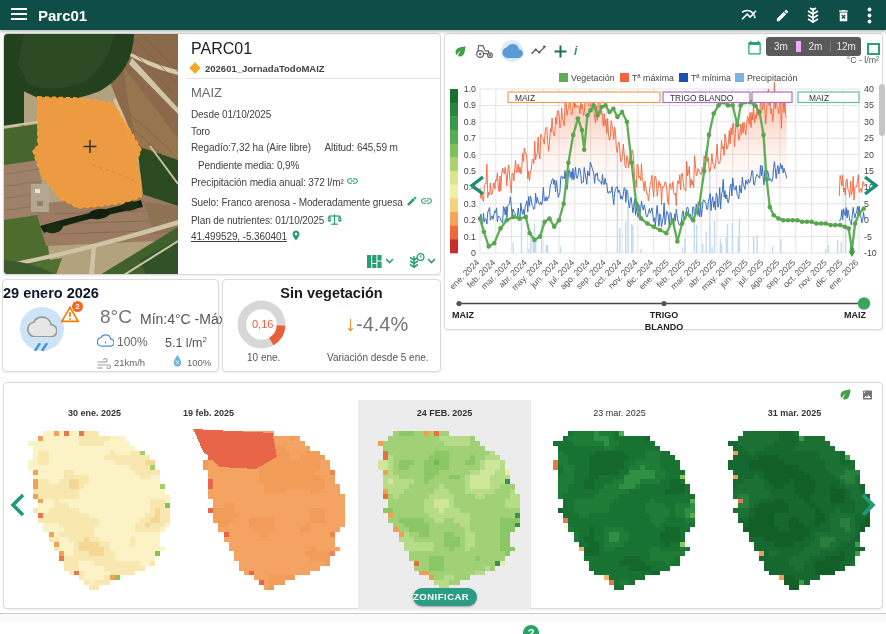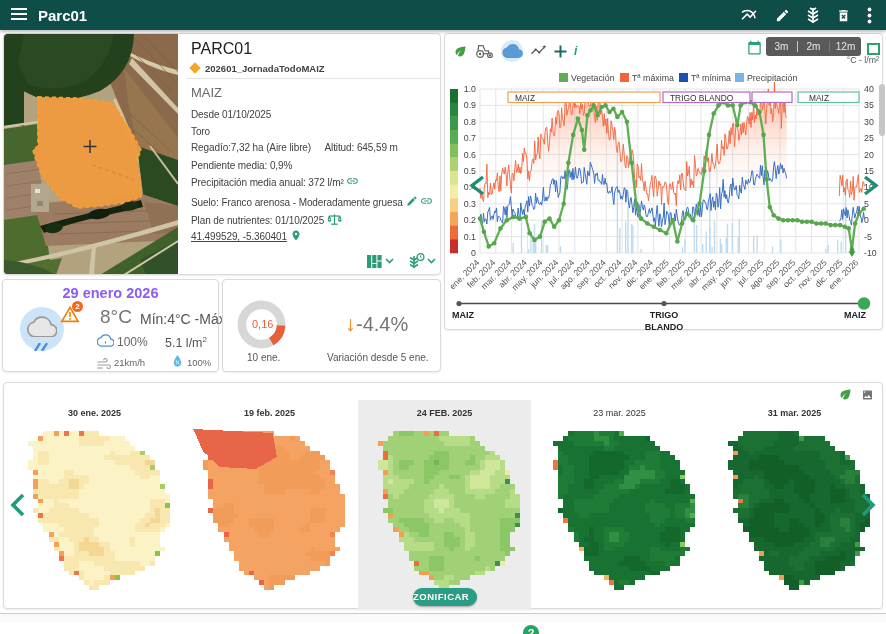--- a/index.html
+++ b/index.html
@@ -105,21 +105,21 @@
 <path d="M88 131 L103 136 L117 141 L130 146" fill="none" stroke="#e08a2f" stroke-width="1.4" stroke-dasharray="4,3"></path>
 <path d="M86 106 v13 M79.5 112.5 h13" stroke="#333" stroke-width="1.5" fill="none"></path>
 </svg></div>
       <div class="abs" style="left:187px;top:6px;font-size:16px;color:#212121">PARC01</div>
       <div class="abs" style="left:187px;top:29px;font-size:9.5px;font-weight:bold;color:#424242;white-space:nowrap"><span style="display:inline-block;width:8px;height:8px;background:#f5a623;transform:rotate(45deg);margin-right:6px"></span>202601_JornadaTodoMAIZ</div>
       <div class="abs" style="left:182px;top:44px;width:254px;border-top:1px solid #e4e4e4"></div>
       <div class="abs" style="left:187px;top:51px;font-size:13px;color:#6a6a6a">MAIZ</div>
       <div class="il" style="left:187px;top:75px">Desde 01/10/2025</div>
       <div class="il" style="left:187px;top:92px">Toro</div>
       <div class="il" style="left:187px;top:108px">Regadío:7,32 ha (Aire libre) &nbsp;&nbsp;&nbsp;&nbsp;Altitud: 645,59 m</div>
-      <div class="il" style="left:187px;top:126px">Pendiente media: 0,9%</div>
+      <div class="il" style="left:194px;top:126px">Pendiente media: 0,9%</div>
       <div class="il" style="left:187px;top:143px">Precipitación media anual: 372 l/m² <svg width="13" height="8" viewBox="0 0 24 12" fill="#2a9d74" style="vertical-align:1px">
           <path d="M3.9 6c0-1.71 1.39-3.1 3.1-3.1h4V1H7C4.24 1 2 3.24 2 6s2.24 5 5 5h4V9.1H7C5.29 9.1 3.9 7.71 3.9 6zM8 7h8V5H8v2zm9-6h-4v1.9h4c1.71 0 3.1 1.39 3.1 3.1s-1.39 3.1-3.1 3.1h-4V11h4c2.76 0 5-2.24 5-5s-2.24-5-5-5z"></path>
         </svg></div>
       <div class="il" style="left:187px;top:161px">Suelo: Franco arenosa - Moderadamente gruesa <svg width="12" height="12" viewBox="0 0 24 24" fill="#2a9d74" style="vertical-align:-1px">
           <path d="M3 17.25V21h3.75L17.81 9.94l-3.75-3.75L3 17.25zM20.71 7.04c.39-.39.39-1.02 0-1.41l-2.34-2.34a.9959.9959 0 0 0-1.41 0l-1.83 1.83 3.75 3.75 1.83-1.83z"></path>
         </svg> <svg width="13" height="8" viewBox="0 0 24 12" fill="#2a9d74" style="vertical-align:1px">
           <path d="M3.9 6c0-1.71 1.39-3.1 3.1-3.1h4V1H7C4.24 1 2 3.24 2 6s2.24 5 5 5h4V9.1H7C5.29 9.1 3.9 7.71 3.9 6zM8 7h8V5H8v2zm9-6h-4v1.9h4c1.71 0 3.1 1.39 3.1 3.1s-1.39 3.1-3.1 3.1h-4V11h4c2.76 0 5-2.24 5-5s-2.24-5-5-5z"></path>
         </svg></div>
       <div class="il" style="left:187px;top:179px">Plan de nutrientes: 01/10/2025 <svg width="15" height="13" viewBox="0 0 16 13" style="vertical-align:-2px">
           <g stroke="#2a9d74" stroke-width="1.3" fill="none">
@@ -154,21 +154,21 @@
           </g>
           <circle cx="12.5" cy="4" r="3.4" fill="#fff" stroke="#2a9d74" stroke-width="1.3"></circle>
           <path d="M12.5 2.3 v1.8 l1.2 0.8" stroke="#2a9d74" stroke-width="1" fill="none"></path>
         </svg>
         <svg width="9" height="6" viewBox="0 0 9 6">
           <path d="M1 1 L4.5 4.5 L8 1" fill="none" stroke="#2a9d74" stroke-width="1.6"></path>
         </svg>
       </div>
     </div>
     <div class="card" style="left:2px;top:279px;width:217px;height:93px">
-      <div style="text-align:center;font-size:14.5px;font-weight:bold;color:#8b5cf6;margin-top:5px">29 enero 2026</div>
+      <div style="font-size:14.5px;font-weight:bold;color:#0f172a;margin-top:5px">29 enero 2026</div>
       <div class="abs" style="left:17px;top:27px;width:44px;height:44px;border-radius:50%;background:#cde3f7"></div>
       <div class="abs" style="left:24px;top:36px"><svg width="30" height="21" viewBox="0 0 24 17">
           <path d="M19.35 6.54A7.49 7.49 0 0 0 12 1 7.48 7.48 0 0 0 5.35 5.04 5.994 5.994 0 0 0 .5 10.9c0 3.31 2.69 6 6 6h12.5c2.76 0 5-2.24 5-5 0-2.64-2.05-4.78-4.65-4.96z" fill="#e6e6e6" stroke="#9a9a9a" stroke-width="1.4"></path>
         </svg></div>
       <div class="abs" style="left:31px;top:57px"><svg width="16" height="8" viewBox="0 0 16 8">
           <g stroke="#4a90d9" stroke-width="2.4">
             <line x1="1" y1="8" x2="6" y2="0"></line>
             <line x1="8" y1="8" x2="13" y2="0"></line>
           </g>
         </svg></div>
@@ -196,20 +196,21 @@
       <div class="abs" style="left:111px;top:77px;font-size:9.5px;color:#666">21km/h</div>
       <div class="abs" style="left:169px;top:74px"><svg width="11" height="14" viewBox="0 0 24 30">
           <path d="M12 2 C12 2 4 12.5 4 19 a8 8 0 0 0 16 0 C20 12.5 12 2 12 2z" fill="#64b5e6"></path>
           <path d="M9 22 L15 14" stroke="#fff" stroke-width="1.6"></path>
           <circle cx="9.5" cy="15.5" r="1.5" fill="#fff"></circle>
           <circle cx="14.5" cy="20.5" r="1.5" fill="#fff"></circle>
         </svg></div>
       <div class="abs" style="left:184px;top:77px;font-size:9.5px;color:#666">100%</div>
     </div>
     <div class="card" style="left:222px;top:279px;width:219px;height:93px">
+      <div style="text-align:center;font-size:14.5px;font-weight:bold;color:#1a1a1a;margin-top:5px">Sin vegetación</div>
       <div class="abs" style="left:0;top:0"><svg width="219" height="93" viewBox="0 0 219 93">
           <circle cx="38.5" cy="44.5" r="19.6" fill="none" stroke="#d7d7d7" stroke-width="8.6"></circle>
           <path d="M58.1 45.5 A19.6 19.6 0 0 1 48.3 61.5" fill="none" stroke="#e8603a" stroke-width="8.6"></path>
           <text x="29" y="48" font-size="11" fill="#e8603a">0,16</text>
         </svg></div>
       <div class="abs" style="left:24px;top:72px;font-size:10px;color:#555">10 ene.</div>
       <div class="abs" style="left:122px;top:32px;font-size:21px;color:#f5821f;font-weight:bold">↓</div>
       <div class="abs" style="left:133px;top:33px;font-size:20px;color:#757575">-4.4%</div>
       <div class="abs" style="left:104px;top:72px;font-size:10px;color:#555">Variación desde 5 ene.</div>
     </div>
@@ -252,21 +253,21 @@
       </div>
       <div class="abs" style="left:302px;top:6px"><svg width="15" height="15" viewBox="0 0 24 24" fill="#27a377">
           <path d="M20 3h-1V1h-2v2H7V1H5v2H4c-1.1 0-2 .9-2 2v16c0 1.1.9 2 2 2h16c1.1 0 2-.9 2-2V5c0-1.1-.9-2-2-2zm0 18H4V8h16v13z"></path>
           <g fill="#fff">
             <circle cx="8" cy="14" r="1.3"></circle>
             <circle cx="12" cy="14" r="1.3"></circle>
             <circle cx="16" cy="14" r="1.3"></circle>
           </g>
         </svg></div>
       <div class="abs" style="left:321px;top:3px;width:95px;height:19px;background:#5a5a5a;border-radius:3px;display:flex;color:#e8e8e8;font-size:10px;text-align:center;align-items:center">
-        <span style="flex:1;border-right:1px solid #f0abfc">3m</span>
+        <span style="flex:1;border-right:5px solid #f0abfc">3m</span>
         <span style="flex:1;border-right:1px solid #777">2m</span>
         <span style="flex:1">12m</span>
       </div>
       <div class="abs" style="left:422px;top:7px"><svg width="13" height="12" viewBox="0 0 13 12">
           <rect x="1" y="1" width="11" height="10" fill="none" stroke="#27a36b" stroke-width="2"></rect>
         </svg></div>
       <div class="abs" style="left:0;top:0"><svg width="439" height="297" viewBox="0 0 439 297" font-family="Liberation Sans, sans-serif">
           <g stroke="#e4e4e4" stroke-width="1">
             <line x1="35" y1="55" x2="35" y2="219"></line>
             <line x1="50.8" y1="55" x2="50.8" y2="219"></line>
@@ -572,21 +573,21 @@
       <div class="abs" style="left:4px;top:25px;width:173px;text-align:center;font-size:9px;font-weight:bold;color:#333">30 ene. 2025</div>
       <div class="abs" style="left:9px;top:34px"><svg width="163" height="178" viewBox="0 0 154 178" preserveAspectRatio="none" shape-rendering="crispEdges">
           <path d="M28.8 14.4h9.6v4.8h-9.6zM43.2 14.4h4.8v4.8h-4.8zM52.8 14.4h9.6v4.8h-9.6zM28.8 19.2h33.6v4.8h-33.6zM91.2 19.2h14.4v4.8h-14.4zM14.4 24h48v4.8h-48zM86.4 24h24v4.8h-24zM19.2 28.8h96v4.8h-96zM19.2 33.6h4.8v4.8h-4.8zM33.6 33.6h57.6v4.8h-57.6zM96 33.6h14.4v4.8h-14.4zM19.2 38.4h4.8v4.8h-4.8zM33.6 38.4h52.8v4.8h-52.8zM14.4 43.2h9.6v4.8h-9.6zM33.6 43.2h62.4v4.8h-62.4zM14.4 48h96v4.8h-96zM24 52.8h24v4.8h-24zM57.6 52.8h57.6v4.8h-57.6zM19.2 57.6h28.8v4.8h-28.8zM72 57.6h48v4.8h-48zM129.6 57.6h9.6v4.8h-9.6zM33.6 62.4h9.6v4.8h-9.6zM72 62.4h67.2v4.8h-67.2zM67.2 67.2h72v4.8h-72zM62.4 72h81.6v4.8h-81.6zM62.4 76.8h86.4v4.8h-86.4zM28.8 81.6h9.6v4.8h-9.6zM43.2 81.6h86.4v4.8h-86.4zM144 81.6h4.8v4.8h-4.8zM24 86.4h14.4v4.8h-14.4zM52.8 86.4h76.8v4.8h-76.8zM24 91.2h9.6v4.8h-9.6zM62.4 91.2h67.2v4.8h-67.2zM72 96h52.8v4.8h-52.8zM81.6 100.8h38.4v4.8h-38.4zM28.8 105.6h14.4v4.8h-14.4zM81.6 105.6h33.6v4.8h-33.6zM144 105.6h4.8v4.8h-4.8zM28.8 110.4h19.2v4.8h-19.2zM76.8 110.4h38.4v4.8h-38.4zM139.2 110.4h4.8v4.8h-4.8zM38.4 115.2h4.8v4.8h-4.8zM76.8 115.2h62.4v4.8h-62.4zM43.2 120h9.6v4.8h-9.6zM81.6 120h28.8v4.8h-28.8zM115.2 120h24v4.8h-24zM43.2 124.8h14.4v4.8h-14.4zM91.2 124.8h19.2v4.8h-19.2zM115.2 124.8h24v4.8h-24zM43.2 129.6h14.4v4.8h-14.4zM91.2 129.6h52.8v4.8h-52.8zM48 134.4h9.6v4.8h-9.6zM96 134.4h38.4v4.8h-38.4zM96 139.2h38.4v4.8h-38.4zM62.4 144h14.4v4.8h-14.4zM120 144h9.6v4.8h-9.6zM62.4 148.8h24v4.8h-24zM67.2 153.6h24v4.8h-24zM67.2 158.4h19.2v4.8h-19.2zM72 163.2h4.8v4.8h-4.8z" fill="#fbf3c6"></path>
           <path d="M38.4 14.4h4.8v4.8h-4.8zM24 19.2h4.8v4.8h-4.8zM19.2 52.8h4.8v4.8h-4.8zM19.2 62.4h4.8v4.8h-4.8zM19.2 67.2h4.8v4.8h-4.8zM19.2 76.8h4.8v4.8h-4.8zM24 81.6h4.8v4.8h-4.8zM33.6 115.2h4.8v4.8h-4.8zM38.4 124.8h4.8v4.8h-4.8zM43.2 134.4h4.8v4.8h-4.8zM91.2 158.4h4.8v4.8h-4.8z" fill="#f2a156"></path>
           <path d="M48 14.4h4.8v4.8h-4.8zM62.4 14.4h4.8v4.8h-4.8zM24 96h4.8v4.8h-4.8zM43.2 139.2h4.8v4.8h-4.8zM57.6 153.6h4.8v4.8h-4.8z" fill="#ee744a"></path>
           <path d="M67.2 14.4h14.4v4.8h-14.4zM62.4 19.2h28.8v4.8h-28.8zM62.4 24h24v4.8h-24zM24 33.6h9.6v4.8h-9.6zM91.2 33.6h4.8v4.8h-4.8zM110.4 33.6h9.6v4.8h-9.6zM24 38.4h9.6v4.8h-9.6zM86.4 38.4h43.2v4.8h-43.2zM24 43.2h9.6v4.8h-9.6zM96 43.2h28.8v4.8h-28.8zM110.4 48h19.2v4.8h-19.2zM48 52.8h9.6v4.8h-9.6zM115.2 52.8h24v4.8h-24zM48 57.6h24v4.8h-24zM120 57.6h9.6v4.8h-9.6zM24 62.4h9.6v4.8h-9.6zM43.2 62.4h9.6v4.8h-9.6zM62.4 62.4h9.6v4.8h-9.6zM24 67.2h28.8v4.8h-28.8zM62.4 67.2h4.8v4.8h-4.8zM19.2 72h43.2v4.8h-43.2zM24 76.8h38.4v4.8h-38.4zM38.4 81.6h4.8v4.8h-4.8zM129.6 81.6h14.4v4.8h-14.4zM38.4 86.4h14.4v4.8h-14.4zM129.6 86.4h14.4v4.8h-14.4zM19.2 91.2h4.8v4.8h-4.8zM33.6 91.2h28.8v4.8h-28.8zM129.6 91.2h4.8v4.8h-4.8zM139.2 91.2h9.6v4.8h-9.6zM28.8 96h43.2v4.8h-43.2zM124.8 96h9.6v4.8h-9.6zM139.2 96h9.6v4.8h-9.6zM24 100.8h57.6v4.8h-57.6zM120 100.8h9.6v4.8h-9.6zM139.2 100.8h9.6v4.8h-9.6zM43.2 105.6h38.4v4.8h-38.4zM115.2 105.6h9.6v4.8h-9.6zM129.6 105.6h14.4v4.8h-14.4zM48 110.4h28.8v4.8h-28.8zM115.2 110.4h24v4.8h-24zM43.2 115.2h33.6v4.8h-33.6zM33.6 120h9.6v4.8h-9.6zM52.8 120h14.4v4.8h-14.4zM72 120h9.6v4.8h-9.6zM110.4 120h4.8v4.8h-4.8zM57.6 124.8h4.8v4.8h-4.8zM81.6 124.8h9.6v4.8h-9.6zM110.4 124.8h4.8v4.8h-4.8zM38.4 129.6h4.8v4.8h-4.8zM57.6 129.6h4.8v4.8h-4.8zM86.4 129.6h4.8v4.8h-4.8zM57.6 134.4h14.4v4.8h-14.4zM86.4 134.4h9.6v4.8h-9.6zM48 139.2h48v4.8h-48zM48 144h14.4v4.8h-14.4zM76.8 144h43.2v4.8h-43.2zM129.6 144h4.8v4.8h-4.8zM48 148.8h14.4v4.8h-14.4zM86.4 148.8h38.4v4.8h-38.4zM52.8 153.6h4.8v4.8h-4.8zM62.4 153.6h4.8v4.8h-4.8zM91.2 153.6h24v4.8h-24zM62.4 158.4h4.8v4.8h-4.8zM86.4 158.4h4.8v4.8h-4.8zM67.2 163.2h4.8v4.8h-4.8zM76.8 163.2h14.4v4.8h-14.4zM72 168h9.6v4.8h-9.6z" fill="#f8e7ae"></path>
           <path d="M120 33.6h4.8v4.8h-4.8zM129.6 48h4.8v4.8h-4.8zM139.2 67.2h4.8v4.8h-4.8z" fill="#a4ce66"></path>
           <path d="M124.8 43.2h9.6v4.8h-9.6zM52.8 62.4h9.6v4.8h-9.6zM52.8 67.2h9.6v4.8h-9.6zM134.4 91.2h4.8v4.8h-4.8zM134.4 96h4.8v4.8h-4.8zM129.6 100.8h9.6v4.8h-9.6zM124.8 105.6h4.8v4.8h-4.8zM67.2 120h4.8v4.8h-4.8zM62.4 124.8h19.2v4.8h-19.2zM62.4 129.6h24v4.8h-24zM72 134.4h14.4v4.8h-14.4z" fill="#f5d795"></path>
           <path d="M144 86.4h4.8v4.8h-4.8zM134.4 134.4h4.8v4.8h-4.8zM96 158.4h4.8v4.8h-4.8z" fill="#8bc34a"></path>
         </svg></div>
-      <div class="abs" style="left:179px;top:25px;width:173px;text-align:center;font-size:9px;font-weight:bold;color:#333">19 feb. 2025</div>
+      <div class="abs" style="left:179px;top:25px;width:173px;text-align:left;font-size:9px;font-weight:bold;color:#333">19 feb. 2025</div>
       <div class="abs" style="left:184px;top:34px"><svg width="163" height="178" viewBox="0 0 154 178" preserveAspectRatio="none" shape-rendering="crispEdges">
           <path d="M28.8 14.4h19.2v4.8h-19.2zM24 19.2h24v4.8h-24zM52.8 19.2h19.2v4.8h-19.2zM96 19.2h4.8v4.8h-4.8zM19.2 24h57.6v4.8h-57.6zM24 28.8h19.2v4.8h-19.2zM57.6 28.8h33.6v4.8h-33.6zM28.8 33.6h14.4v4.8h-14.4zM67.2 33.6h28.8v4.8h-28.8zM110.4 33.6h14.4v4.8h-14.4zM33.6 38.4h4.8v4.8h-4.8zM67.2 38.4h28.8v4.8h-28.8zM105.6 38.4h24v4.8h-24zM14.4 43.2h4.8v4.8h-4.8zM67.2 43.2h57.6v4.8h-57.6zM14.4 48h4.8v4.8h-4.8zM67.2 48h57.6v4.8h-57.6zM67.2 52.8h52.8v4.8h-52.8zM67.2 57.6h57.6v4.8h-57.6zM67.2 62.4h62.4v4.8h-62.4zM72 67.2h57.6v4.8h-57.6zM72 72h19.2v4.8h-19.2zM115.2 72h9.6v4.8h-9.6zM33.6 86.4h9.6v4.8h-9.6zM24 91.2h19.2v4.8h-19.2zM115.2 91.2h14.4v4.8h-14.4zM24 96h24v4.8h-24zM115.2 96h14.4v4.8h-14.4zM24 100.8h19.2v4.8h-19.2zM57.6 100.8h24v4.8h-24zM115.2 100.8h14.4v4.8h-14.4zM28.8 105.6h9.6v4.8h-9.6zM57.6 105.6h24v4.8h-24zM110.4 105.6h4.8v4.8h-4.8zM62.4 110.4h19.2v4.8h-19.2zM105.6 110.4h9.6v4.8h-9.6zM67.2 115.2h9.6v4.8h-9.6zM115.2 129.6h4.8v4.8h-4.8zM110.4 134.4h24v4.8h-24zM115.2 139.2h19.2v4.8h-19.2zM129.6 144h4.8v4.8h-4.8zM76.8 158.4h24v4.8h-24zM76.8 163.2h14.4v4.8h-14.4zM76.8 168h4.8v4.8h-4.8z" fill="#f29c59"></path>
           <path d="M48 14.4h33.6v4.8h-33.6zM48 19.2h4.8v4.8h-4.8zM72 19.2h24v4.8h-24zM100.8 19.2h4.8v4.8h-4.8zM76.8 24h33.6v4.8h-33.6zM43.2 28.8h14.4v4.8h-14.4zM91.2 28.8h24v4.8h-24zM19.2 33.6h9.6v4.8h-9.6zM43.2 33.6h24v4.8h-24zM96 33.6h14.4v4.8h-14.4zM24 38.4h9.6v4.8h-9.6zM38.4 38.4h28.8v4.8h-28.8zM96 38.4h9.6v4.8h-9.6zM19.2 43.2h48v4.8h-48zM124.8 43.2h9.6v4.8h-9.6zM19.2 48h48v4.8h-48zM124.8 48h9.6v4.8h-9.6zM19.2 52.8h48v4.8h-48zM120 52.8h14.4v4.8h-14.4zM19.2 57.6h48v4.8h-48zM124.8 57.6h14.4v4.8h-14.4zM24 62.4h43.2v4.8h-43.2zM129.6 62.4h9.6v4.8h-9.6zM24 67.2h48v4.8h-48zM129.6 67.2h14.4v4.8h-14.4zM19.2 72h52.8v4.8h-52.8zM91.2 72h24v4.8h-24zM124.8 72h19.2v4.8h-19.2zM19.2 76.8h129.6v4.8h-129.6zM24 81.6h124.8v4.8h-124.8zM24 86.4h9.6v4.8h-9.6zM43.2 86.4h105.6v4.8h-105.6zM43.2 91.2h72v4.8h-72zM129.6 91.2h19.2v4.8h-19.2zM48 96h67.2v4.8h-67.2zM129.6 96h19.2v4.8h-19.2zM43.2 100.8h14.4v4.8h-14.4zM81.6 100.8h33.6v4.8h-33.6zM129.6 100.8h19.2v4.8h-19.2zM38.4 105.6h19.2v4.8h-19.2zM81.6 105.6h28.8v4.8h-28.8zM115.2 105.6h33.6v4.8h-33.6zM28.8 110.4h33.6v4.8h-33.6zM81.6 110.4h24v4.8h-24zM115.2 110.4h28.8v4.8h-28.8zM38.4 115.2h28.8v4.8h-28.8zM76.8 115.2h57.6v4.8h-57.6zM33.6 120h105.6v4.8h-105.6zM38.4 124.8h100.8v4.8h-100.8zM38.4 129.6h76.8v4.8h-76.8zM120 129.6h24v4.8h-24zM43.2 134.4h67.2v4.8h-67.2zM43.2 139.2h72v4.8h-72zM48 144h81.6v4.8h-81.6zM48 148.8h76.8v4.8h-76.8zM52.8 153.6h4.8v4.8h-4.8zM62.4 153.6h52.8v4.8h-52.8zM62.4 158.4h14.4v4.8h-14.4zM72 163.2h4.8v4.8h-4.8zM72 168h4.8v4.8h-4.8z" fill="#f4a362"></path>
           <path d="M14.4 24h4.8v4.8h-4.8zM19.2 28.8h4.8v4.8h-4.8zM19.2 38.4h4.8v4.8h-4.8zM19.2 62.4h4.8v4.8h-4.8zM19.2 67.2h4.8v4.8h-4.8zM19.2 91.2h4.8v4.8h-4.8zM33.6 115.2h4.8v4.8h-4.8zM57.6 153.6h4.8v4.8h-4.8zM67.2 163.2h4.8v4.8h-4.8z" fill="#e9654a"></path>
           <path d="M134.4 52.8h4.8v4.8h-4.8zM134.4 115.2h4.8v4.8h-4.8zM134.4 134.4h4.8v4.8h-4.8z" fill="#ef8352"></path>
           <path d="M5 12 L80 16 L84 40 L64 52 L30 50 L14 34 Z" fill="#e9654a"></path>
         </svg></div>
       <div class="abs" style="left:354px;top:17px;width:173px;height:210px;background:#ececec"></div>
       <div class="abs" style="left:354px;top:25px;width:173px;text-align:center;font-size:9px;font-weight:bold;color:#333">24 FEB. 2025</div>
       <div class="abs" style="left:359px;top:34px"><svg width="163" height="178" viewBox="0 0 154 178" preserveAspectRatio="none" shape-rendering="crispEdges">

